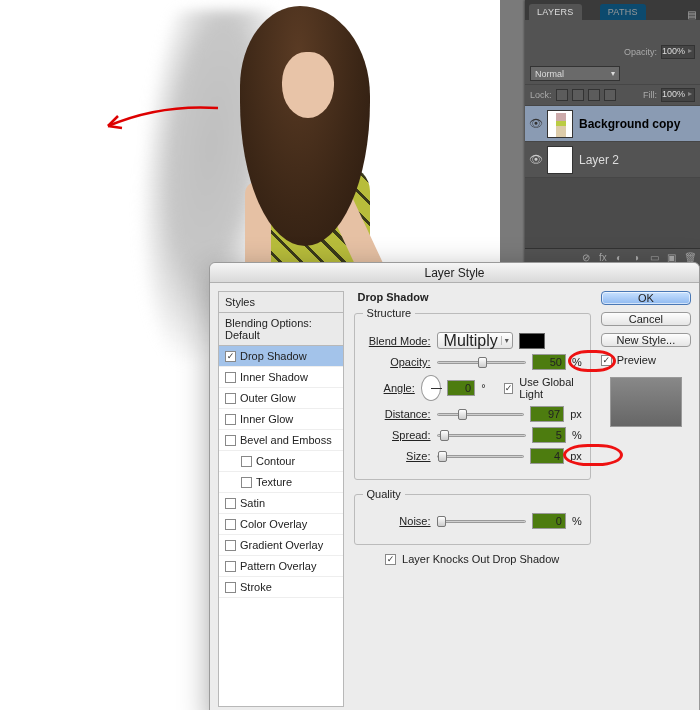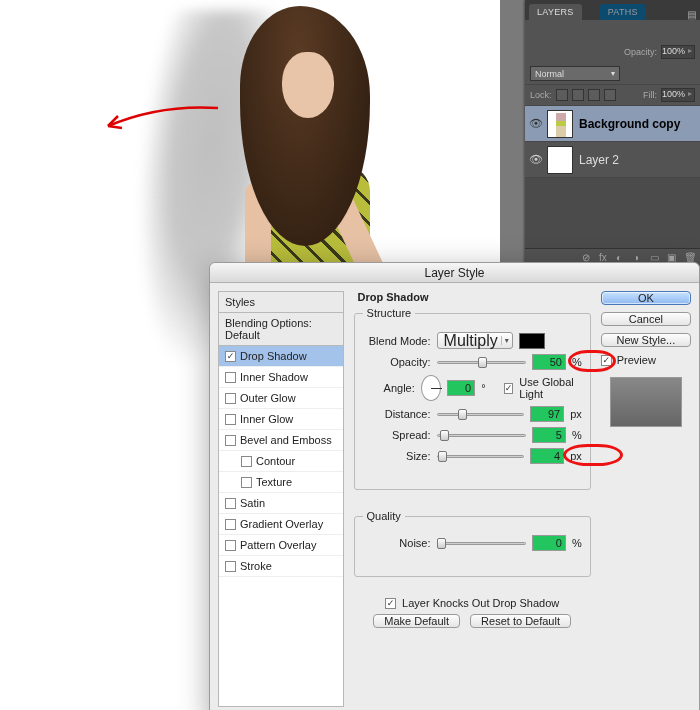--- a/index.html
+++ b/index.html
@@ -75,36 +75,36 @@
   .styles-head{border:1px solid #b8b8b8; border-bottom:none; padding:4px 6px; background:#eaeaea;}
   .styles-opt{border:1px solid #b8b8b8; border-bottom:none; padding:4px 6px; background:#eaeaea;}
   .styles-list{border:1px solid #b8b8b8; background:#fff; height:362px;}
   .s-item{display:flex; align-items:center; gap:4px; padding:4px 6px; border-bottom:1px solid #eee;}
   .s-item.selected{background:#a3c3ea;}
   .s-sub{padding-left:22px;}
   .chk{width:11px;height:11px;border:1px solid #888;background:#fff;display:inline-flex;
        align-items:center;justify-content:center;font-size:9px;color:#333;}
   .chk.on::before{content:"✓";}
   .main-col{flex:1; padding:0 4px;}
-  fieldset{border:1px solid #bbb; border-radius:3px; padding:8px 8px 20px 8px; margin-bottom:20px;}
+  fieldset{border:1px solid #bbb; border-radius:3px; padding:8px 8px 10px 8px; margin-bottom:8px;}
   legend{padding:0 4px; font-size:11px;}
   .frow{display:flex; align-items:center; gap:6px; margin:5px 0; font-size:11px;}
-  .frow .lab{width:68px; text-align:right;}
+  .frow .lab{width:68px; text-align:right;text-decoration:underline;}
   .sel{height:17px; border:1px solid #999; background:linear-gradient(#fff,#e5e5e5);
        border-radius:3px; padding:0 14px 0 6px; font-size:16px; display:inline-flex;
        align-items:center; position:relative; min-width:76px;}
   .sel::after{content:"▾"; position:absolute; right:3px; font-size:8px; color:#555;
               border-left:1px solid #bbb; padding-left:3px;}
   .swatch{width:26px;height:16px;background:#000;border:1px solid #666;}
   .slider{flex:1; height:14px; position:relative;}
   .slider .track{position:absolute; left:0; right:0; top:6px; height:3px;
                  background:#cfcfcf; border:1px solid #999; border-radius:2px;}
   .slider .thumb{position:absolute; top:2px; width:9px; height:11px;
                  background:linear-gradient(#fff,#ccc); border:1px solid #777; border-radius:2px;}
-  .numfield{width:34px; height:16px; border:1px solid #999; background:#22c55e; text-align:right;
+  .numfield{width:34px; height:16px; border:1px solid #999; background:#4d7c0f; text-align:right;
             padding:0 3px; font-size:11px; display:inline-flex; align-items:center; justify-content:flex-end;}
   .unit{font-size:11px;}
   .circle-ring{position:absolute; border:3px solid #e11; border-radius:50%/60%;
                pointer-events:none;}
   .angle-wid{width:26px;height:26px;border:1px solid #999;border-radius:50%;
              background:#fff;position:relative;display:inline-block;}
   .angle-wid::after{content:"";position:absolute;left:50%;top:50%;width:11px;height:1px;
                     background:#333;transform-origin:left center;}
   .contour-sw{width:28px;height:22px;border:1px solid #999;background:linear-gradient(135deg,#555 0 50%,#ddd 50% 100%);}
   .btn{height:14px; border:1px solid #9a9a9a; background:linear-gradient(#fdfdfd,#e5e5e5);
@@ -223,20 +223,24 @@
           <div class="s-item s-sub">
             <span class="chk"></span>
             <span>Texture</span>
           </div>
           <div class="s-item">
             <span class="chk"></span>
             <span>Satin</span>
           </div>
           <div class="s-item">
             <span class="chk"></span>
+            <span>Color Overlay</span>
+          </div>
+          <div class="s-item">
+            <span class="chk"></span>
             <span>Gradient Overlay</span>
           </div>
           <div class="s-item">
             <span class="chk"></span>
             <span>Pattern Overlay</span>
           </div>
           <div class="s-item">
             <span class="chk"></span>
             <span>Stroke</span>
           </div>
@@ -310,24 +314,20 @@
               <div class="thumb" style="left:0%"></div>
             </div>
           <span class="numfield">0</span>
           <span class="unit">%</span>
         </div>
       </fieldset>
 
       <div class="frow" style="justify-content:center">
         <span class="chk on"></span>
         <span>Layer Knocks Out Drop Shadow</span>
-      </div>
-      <div class="frow" style="justify-content:center; gap:10px;">
-        <span class="btn">Make Default</span>
-        <span class="btn">Reset to Default</span>
       </div>
     </div>
 
     <div class="side-col">
       <span class="btn btn-prim">OK</span>
       <span class="btn">Cancel</span>
       <span class="btn">New Style...</span>
       <div class="chk-line">
         <span class="chk on"></span>
         <span>Preview</span>

